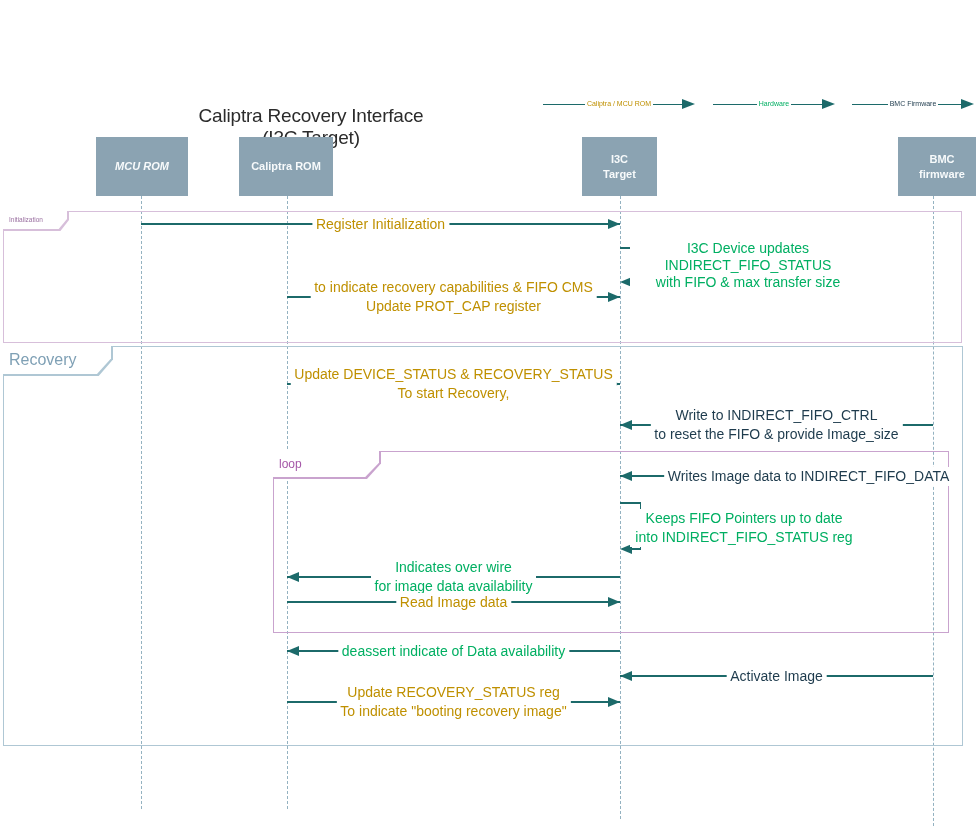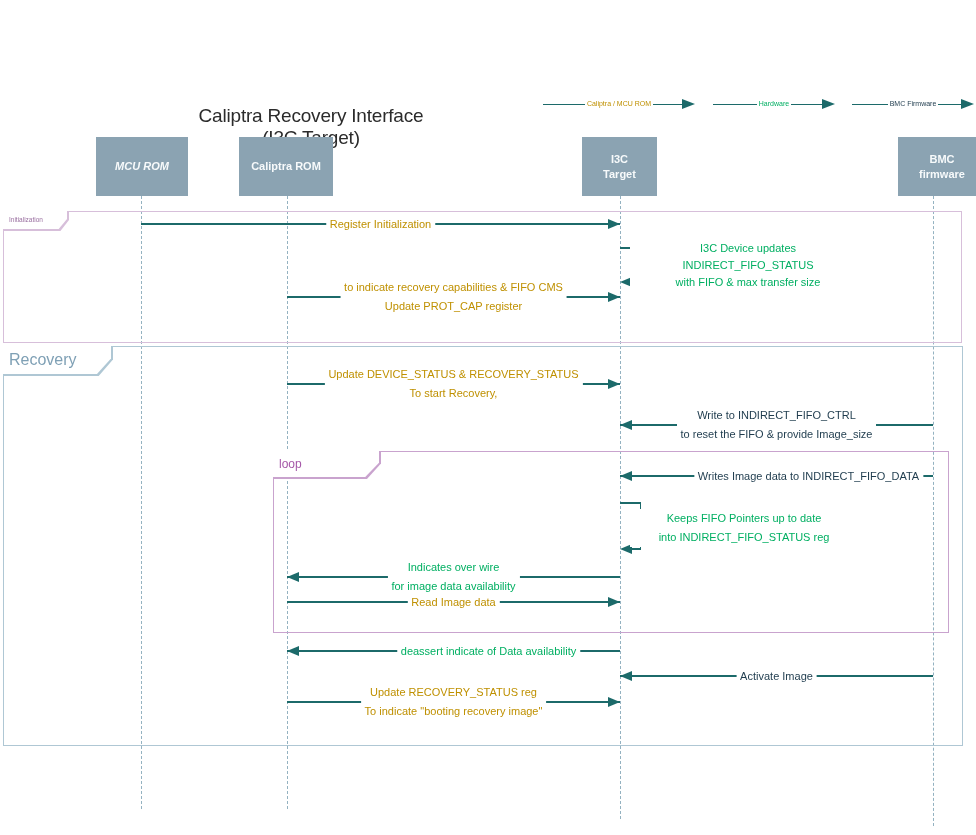--- a/index.html
+++ b/index.html
@@ -25,21 +25,21 @@
   .frame-tab{position:absolute;left:-1px;top:-1px;}
   .tab-outer{position:absolute;left:0;top:0;width:100%;height:100%;
              clip-path:polygon(0 0,100% 0,100% 45%,87% 100%,0 100%);}
   .tab-inner{position:absolute;left:0px;top:0px;background:#fff;
              clip-path:polygon(0 0,100% 0,100% 45%,87% 100%,0 100%);}
   .tab-label{position:absolute;z-index:2;white-space:nowrap;}
   
   .msg-line{position:absolute;height:1.5px;background:#1c6a6a;}
   .msg-vline{position:absolute;width:1.5px;background:#1c6a6a;}
   .msg-label{position:absolute;transform:translateX(-50%);text-align:center;
-             font-size:11px;line-height:19px;background:#fff;padding:0 4px;white-space:nowrap;}
+             font-size:14px;line-height:19px;background:#fff;padding:0 4px;white-space:nowrap;}
   .msg-label.selftext{transform:none;text-align:center;}
   .head-right{position:absolute;width:0;height:0;border-top:5px solid transparent;
               border-bottom:5px solid transparent;border-left:12px solid #1c6a6a;}
   .head-left{position:absolute;width:0;height:0;border-top:5px solid transparent;
              border-bottom:5px solid transparent;border-right:12px solid #1c6a6a;}
 </style>
 </head>
 <body>
 
 <div class="canvas">
@@ -146,21 +146,21 @@
         <div>Indicates over wire</div>
         <div>for image data availability</div>
       </div>
       <div class="msg-line" style="left: 287px; top: 601.25px; width: 333px;"></div>
       <div class="head-right" style="left: 608px; top: 597px;"></div>
       <div class="msg-label" style="left: 453.5px; top: 592.5px; color: rgb(191, 144, 0);">
         <div>Read Image data</div>
       </div>
       <div class="msg-line" style="left: 287px; top: 650.25px; width: 333px;"></div>
       <div class="head-left" style="left: 287px; top: 646px;"></div>
-      <div class="msg-label" style="left: 453.5px; top: 641.5px; color: rgb(0, 175, 98); margin-left: 35px;">
+      <div class="msg-label" style="left: 453.5px; top: 641.5px; color: rgb(0, 175, 98);">
         <div>deassert indicate of Data availability</div>
       </div>
       <div class="msg-line" style="left: 620px; top: 675.25px; width: 313px;"></div>
       <div class="head-left" style="left: 620px; top: 671px;"></div>
       <div class="msg-label" style="left: 776.5px; top: 666.5px; color: rgb(30, 59, 77);">
         <div>Activate Image</div>
       </div>
       <div class="msg-line" style="left: 287px; top: 701.25px; width: 333px;"></div>
       <div class="head-right" style="left: 608px; top: 697px;"></div>
       <div class="msg-label" style="left: 453.5px; top: 683px; color: rgb(191, 144, 0);">

